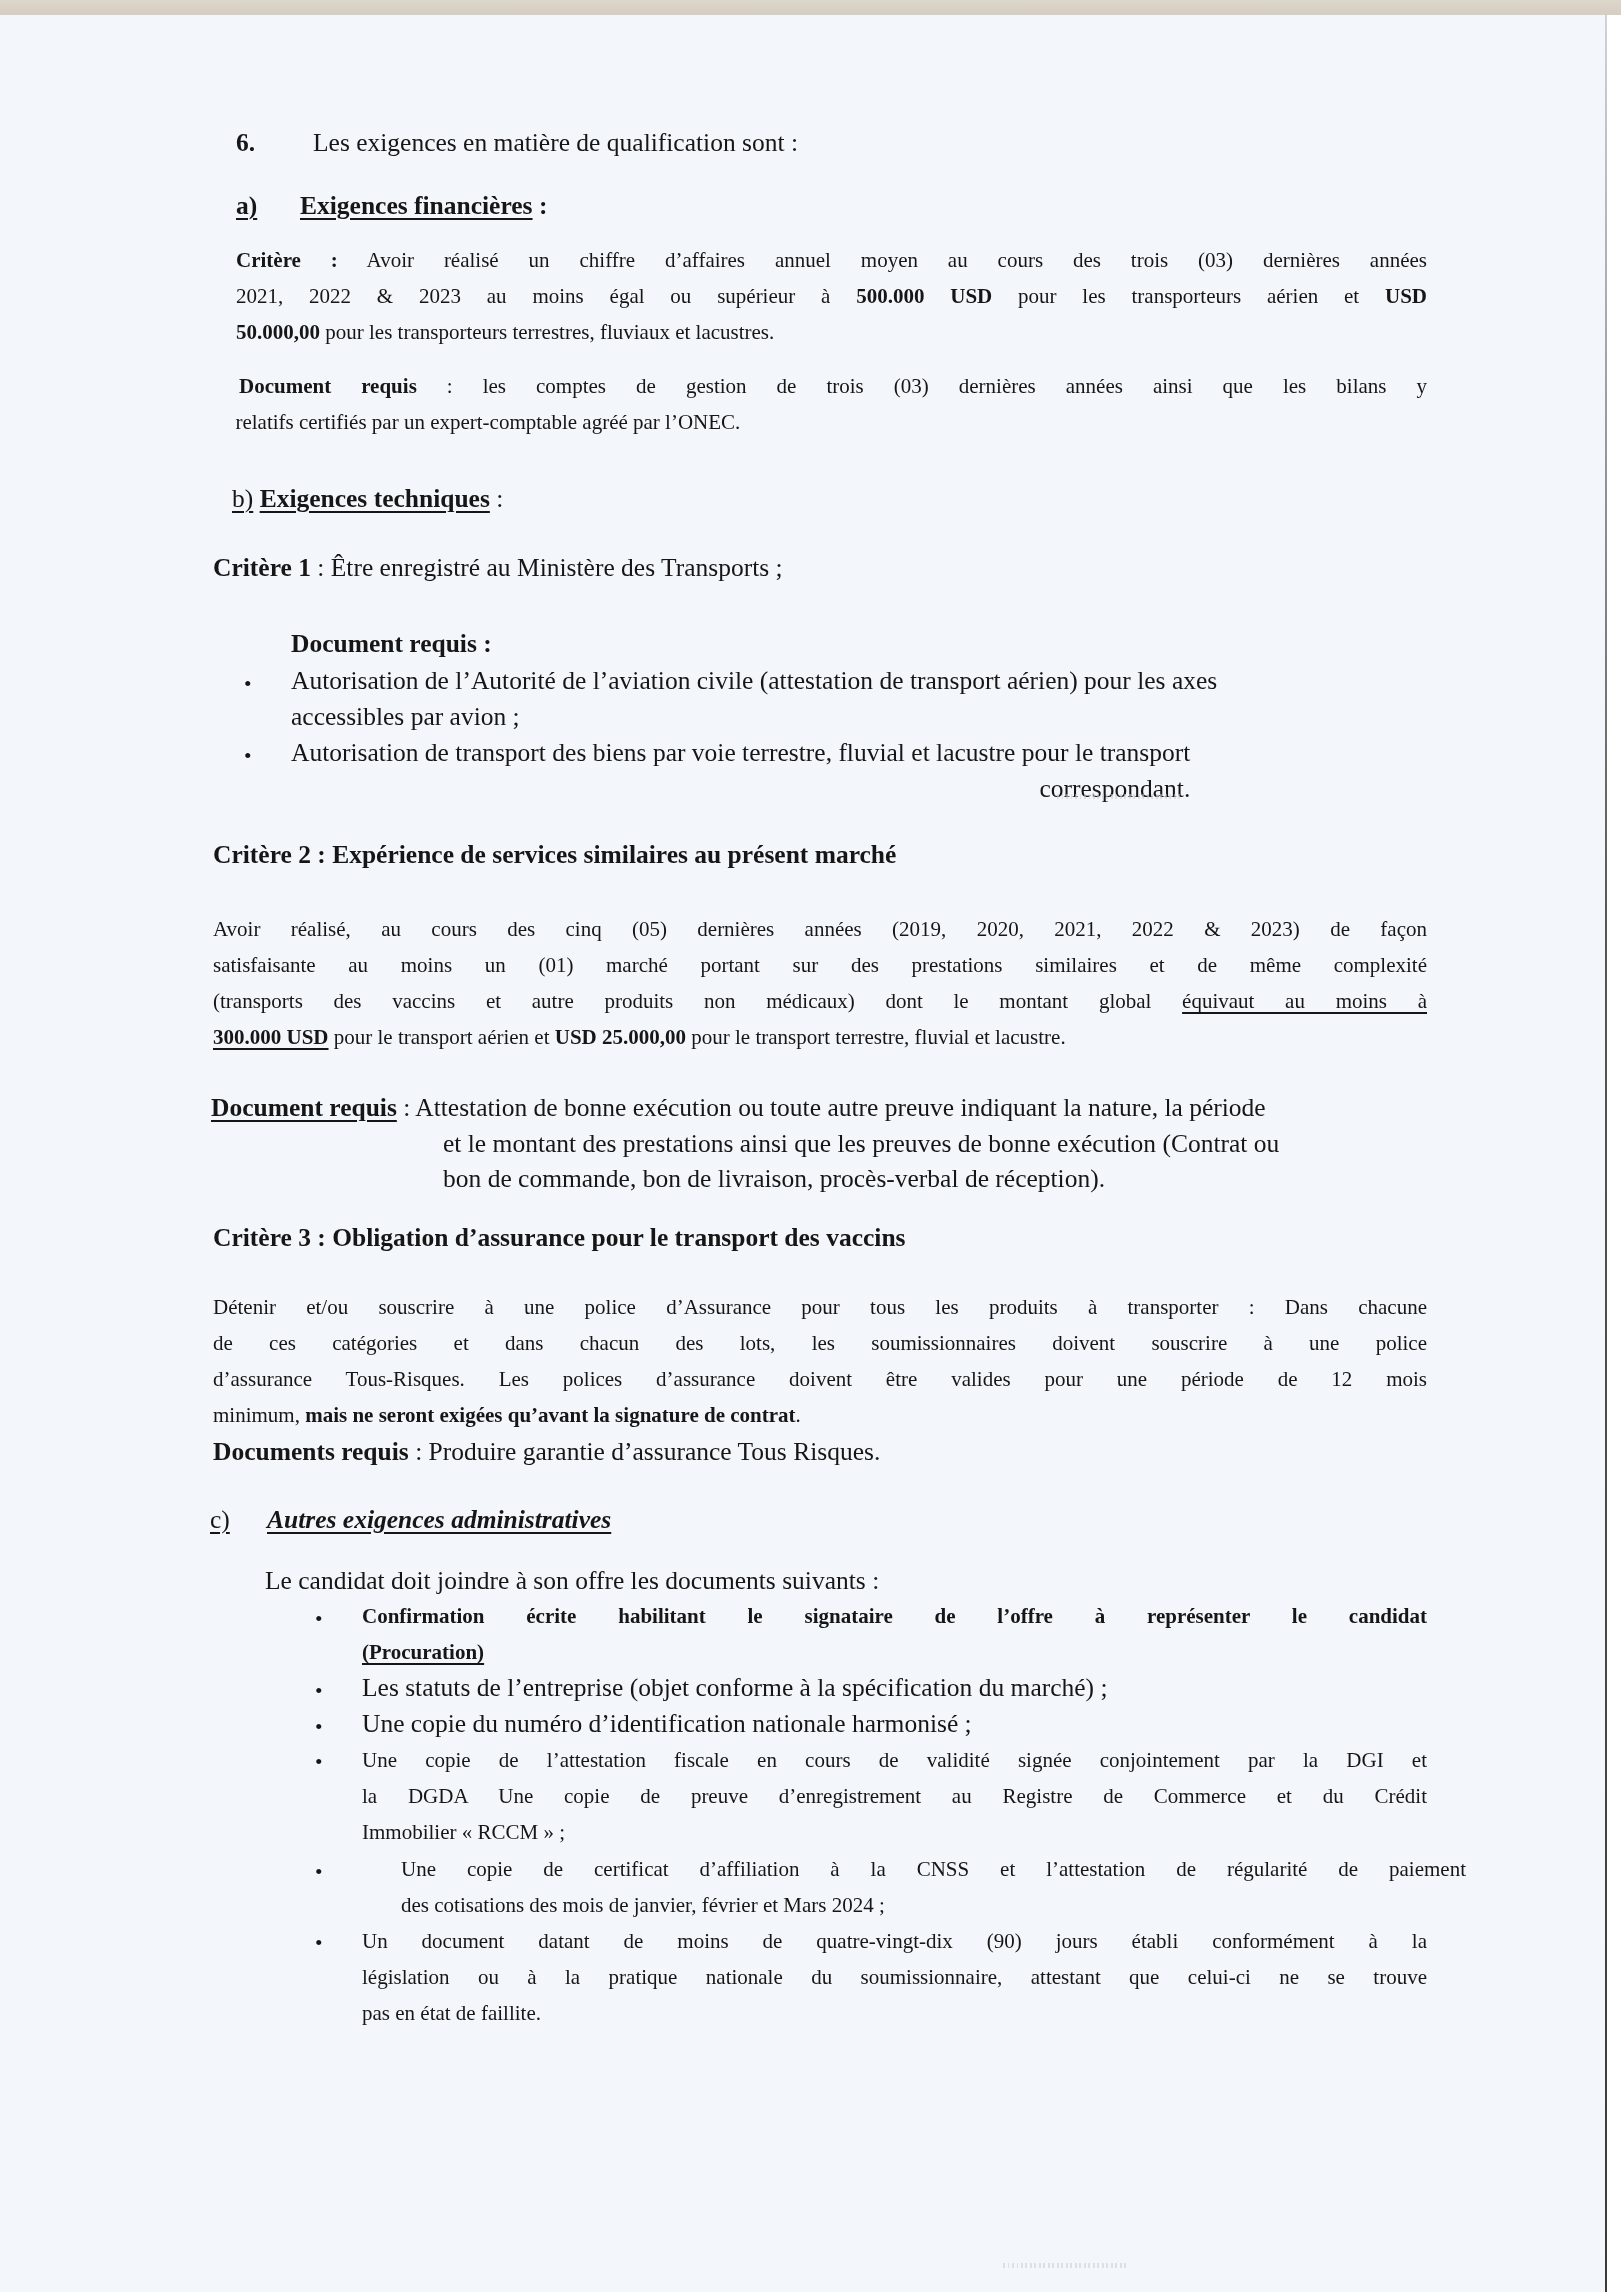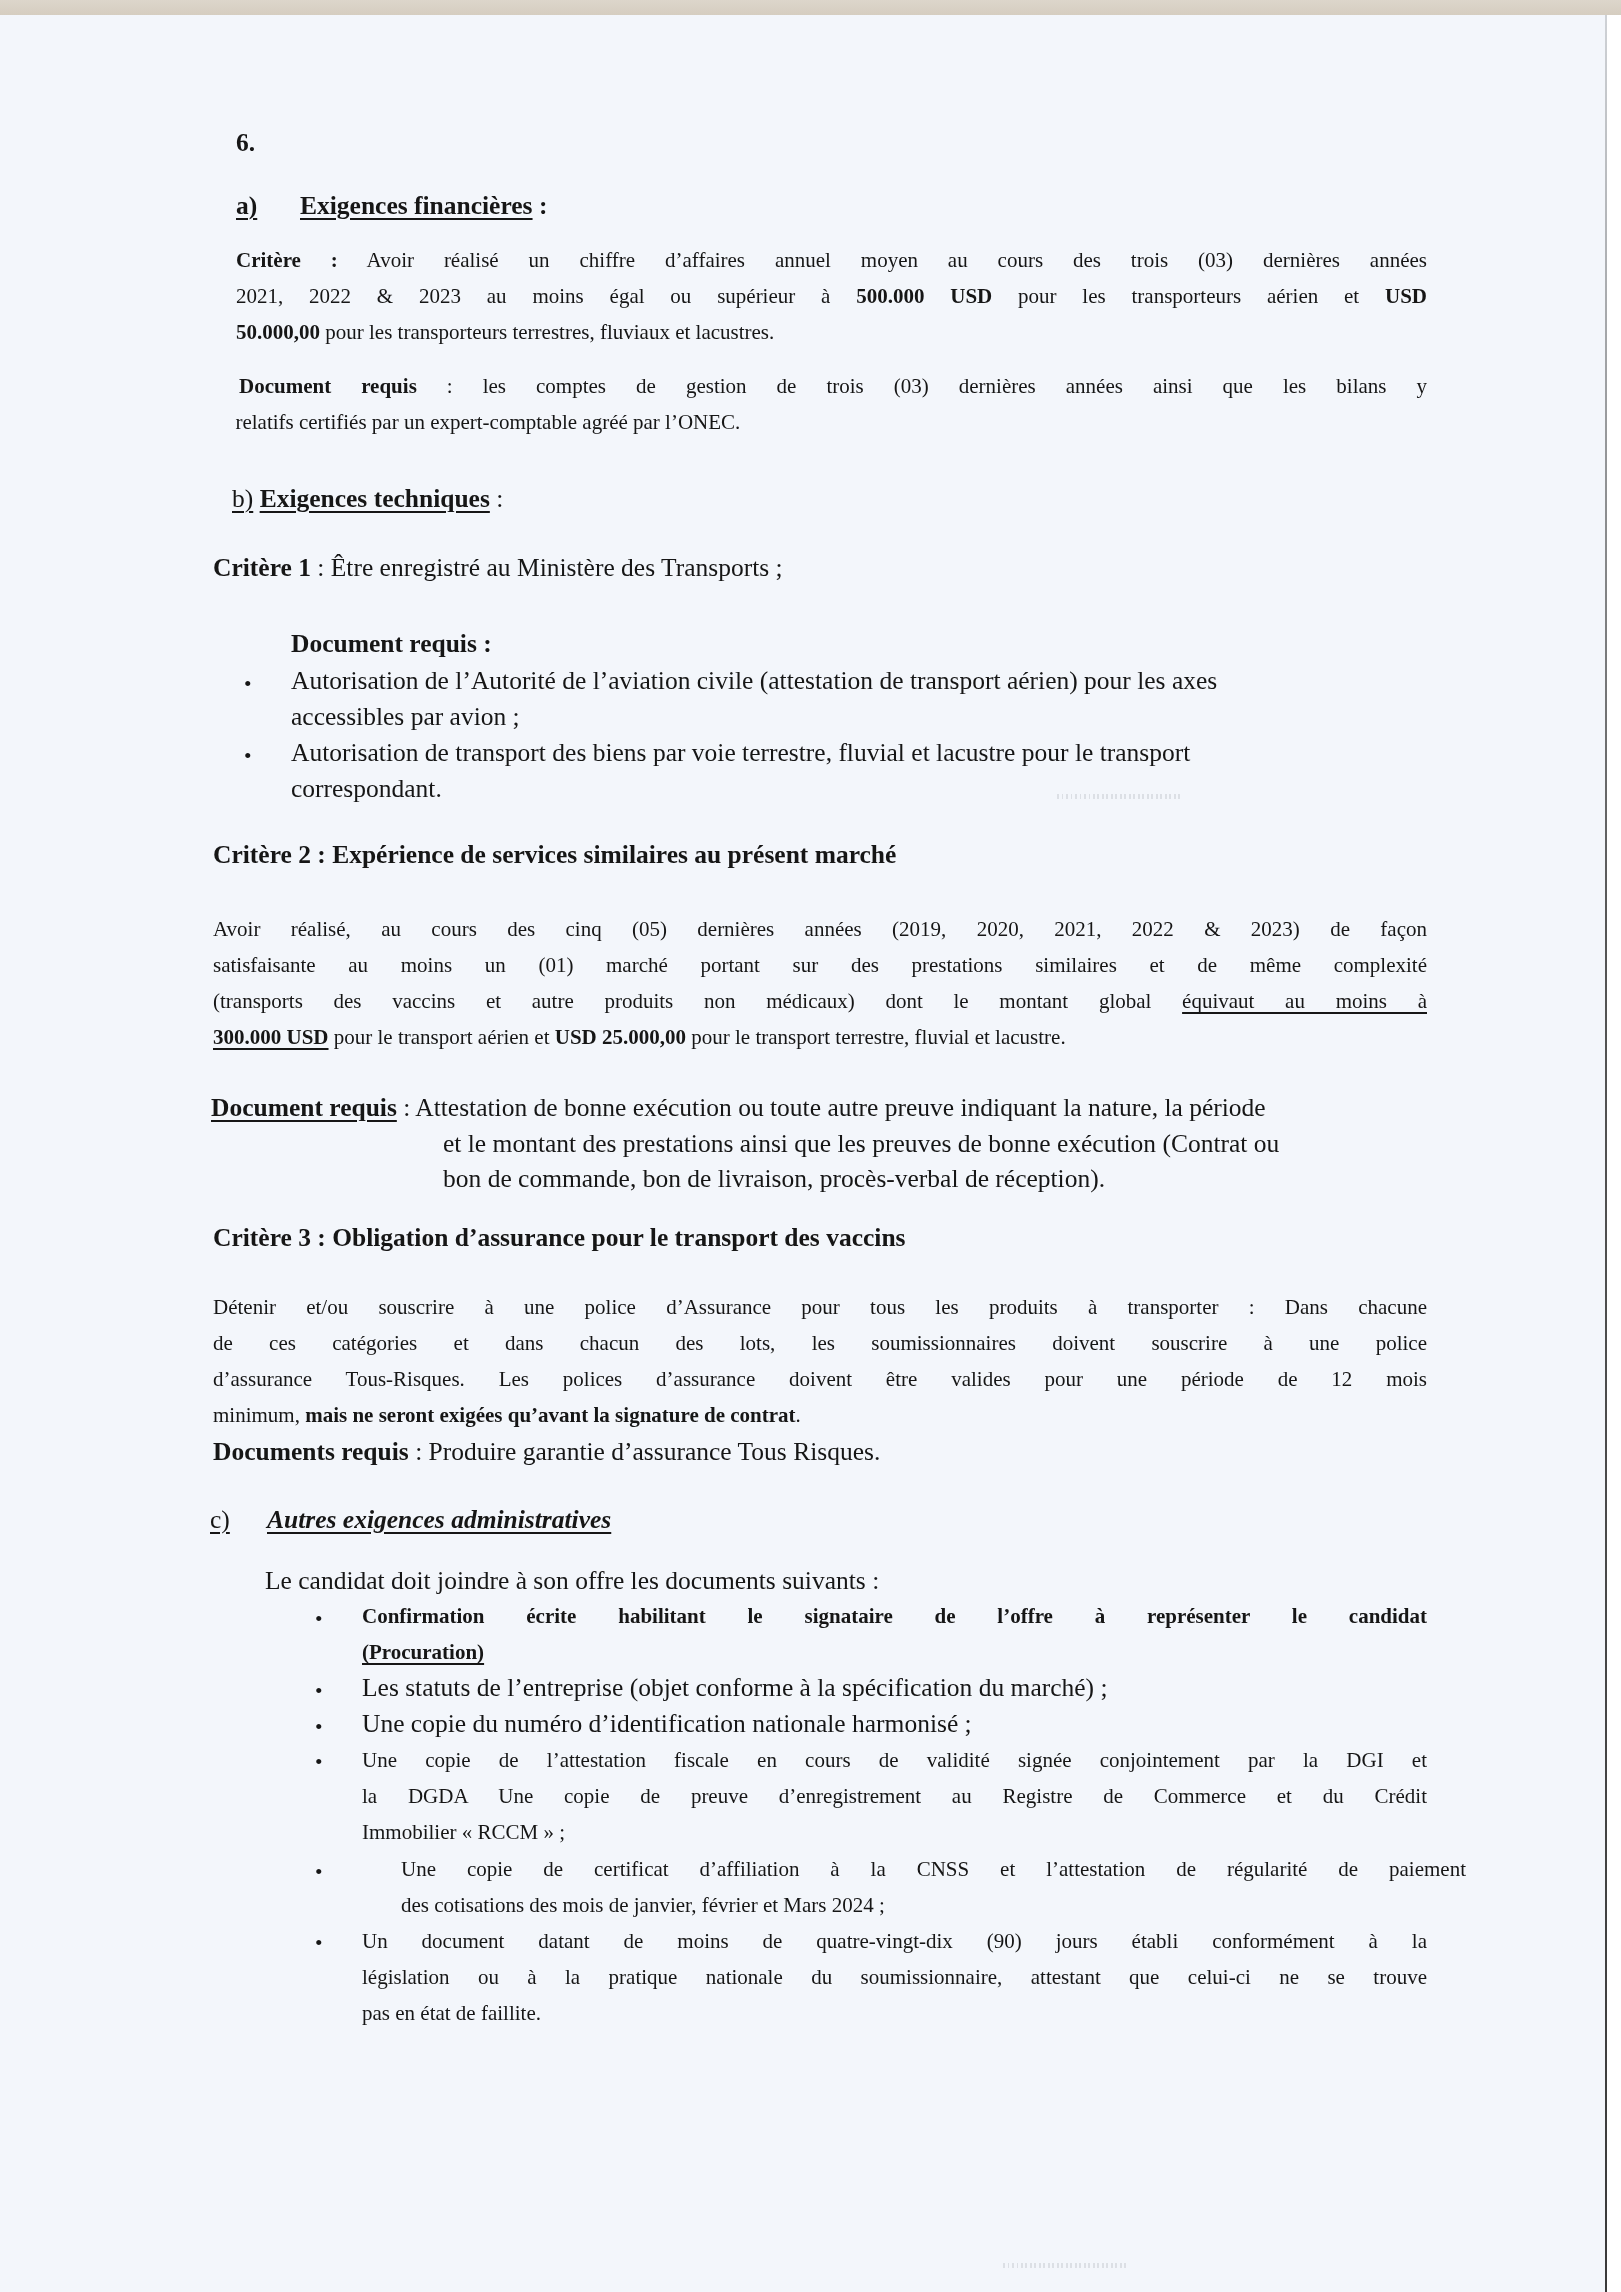--- a/index.html
+++ b/index.html
@@ -31,20 +31,21 @@
 
 <div class="scan-top"></div>
 <div class="scan-right-line"></div>
 <div class="scan-right"></div>
 
 <div class="page">
 
   <div class="t" style="left:236px; top:110px;">
     <span class="b">6.</span>
   </div>
+  <div class="t" style="left:313px; top:110px;">Les exigences en matière de qualification sont :</div>
 
   <div class="t" style="left:236px; top:173px;">
     <span class="b u">a)</span>
   </div>
   <div class="t" style="left:300px; top:173px;font-family:Liberation Serif, serif;">
     <span class="b u">Exigences financières</span><span class="b"> :</span>
   </div>
 
   <div class="j" style="left:236px; top:227px; width:1191px;">
     <span class="line"><b>Critère :</b><span> Avoir réalisé un chiffre d’affaires annuel moyen au cours des trois (03) dernières années</span></span>
@@ -69,21 +70,21 @@
   <div class="t" style="left:291px; top:611px;">
     <b>Document requis :</b>
   </div>
 
   <div class="bullet" style="left:244px; top:651px;">•</div>
   <div class="t" style="left:291px; top:648px; line-height:36px;">
     <div>Autorisation de l’Autorité de l’aviation civile (attestation de transport aérien) pour les axes</div>
     <div>accessibles par avion ;</div>
   </div>
   <div class="bullet" style="left:244px; top:723px;">•</div>
-  <div class="t" style="left:291px; top:720px; line-height:36px;">
+  <div class="t" style="left:291px; top:720px; line-height:36px;text-align:right;">
     <div>Autorisation de transport des biens par voie terrestre, fluvial et lacustre pour le transport</div>
     <div>correspondant.</div>
   </div>
 
   <div class="t" style="left:213px; top:822px;">
     <b>Critère 2 : Expérience de services similaires au présent marché</b>
   </div>
 
   <div class="j" style="left:213px; top:896px; width:1214px;">
     <span class="line">Avoir réalisé, au cours des cinq (05) dernières années (2019, 2020, 2021, 2022 &amp; 2023) de façon</span>

